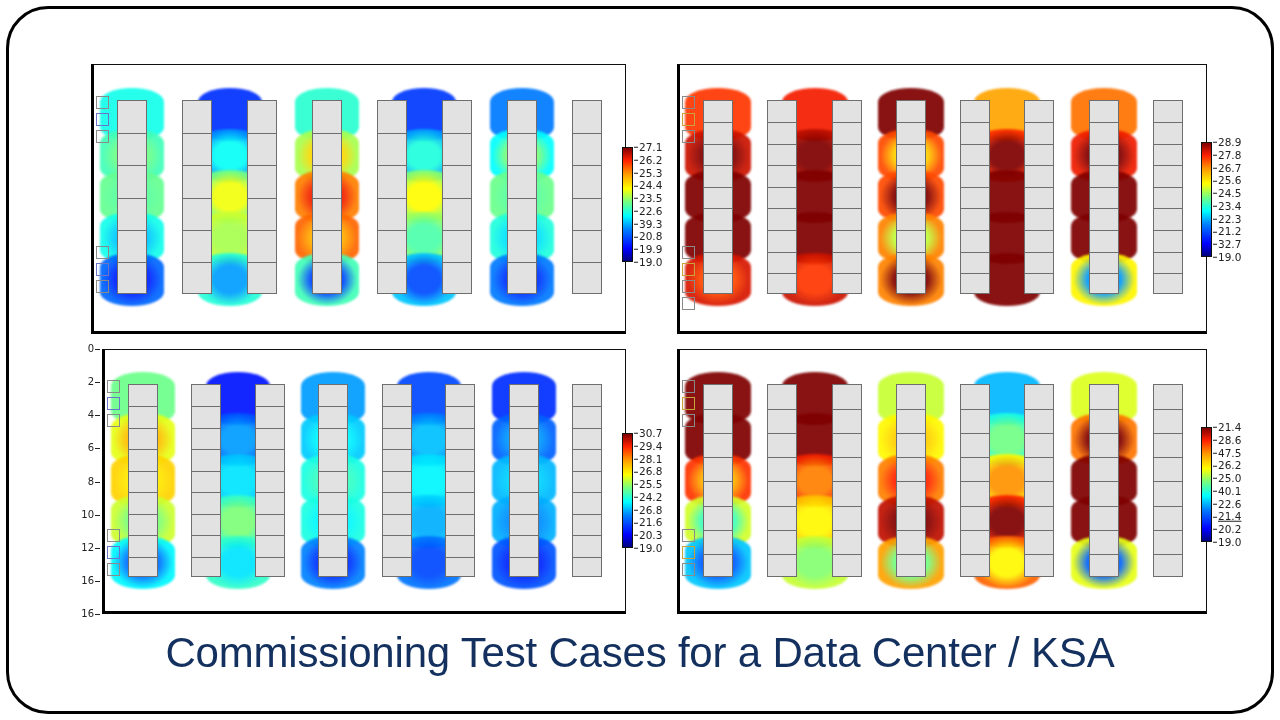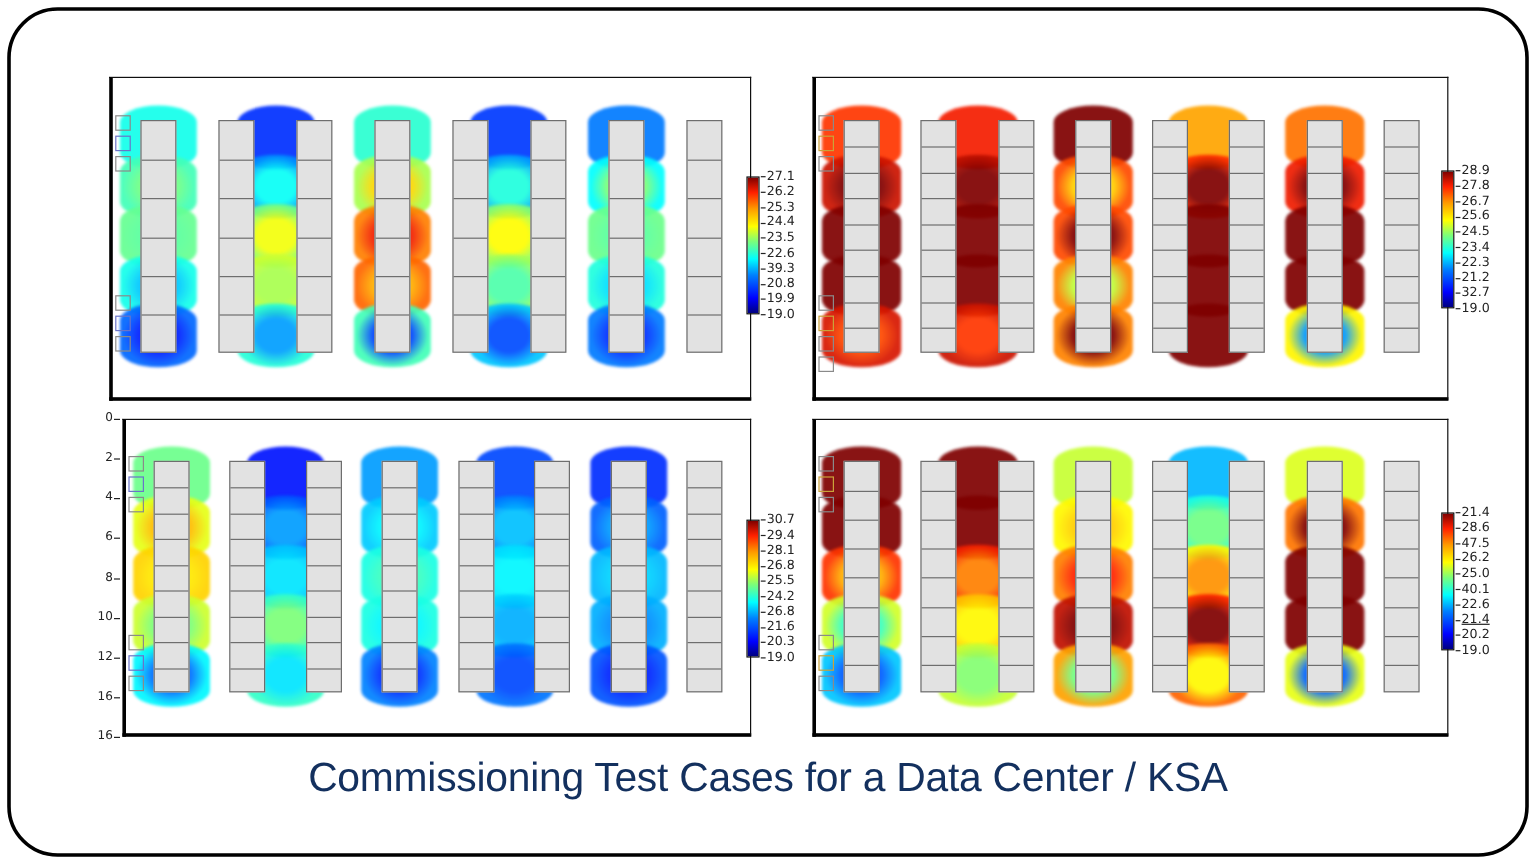--- a/index.html
+++ b/index.html
@@ -70,21 +70,21 @@
     overflow:hidden;height:4px;
   }
   .xtick::before{
     content:"";position:absolute;left:50%;top:-6px;height:5px;width:0;
     border-left:1.1px solid #222;
   }
 
   
   #title{
     position:absolute;left:0;right:0;top:620px;text-align:center;
-    font-size:34px;color:#13305e;font-family:"Liberation Sans",sans-serif;
+    font-size:42px;color:#13305e;font-family:"Liberation Sans",sans-serif;
     letter-spacing:-0.2px;
   }
 </style>
 </head>
 <body>
 
 <div id="slide">
 
   <div class="panel" style="left:82px;top:55px;width:535px;height:270px;">
     <div class="axes thick-left thick-bottom" style="left:0;top:0;width:535px;height:270px;">

